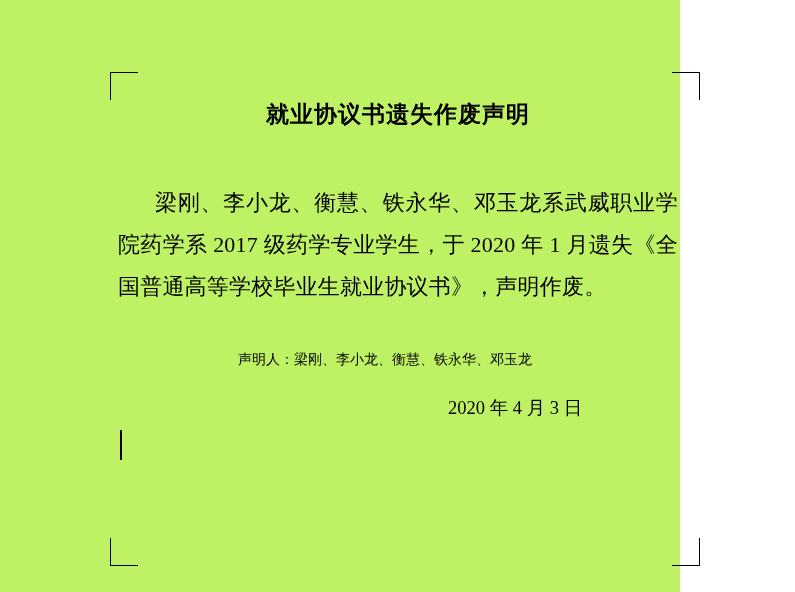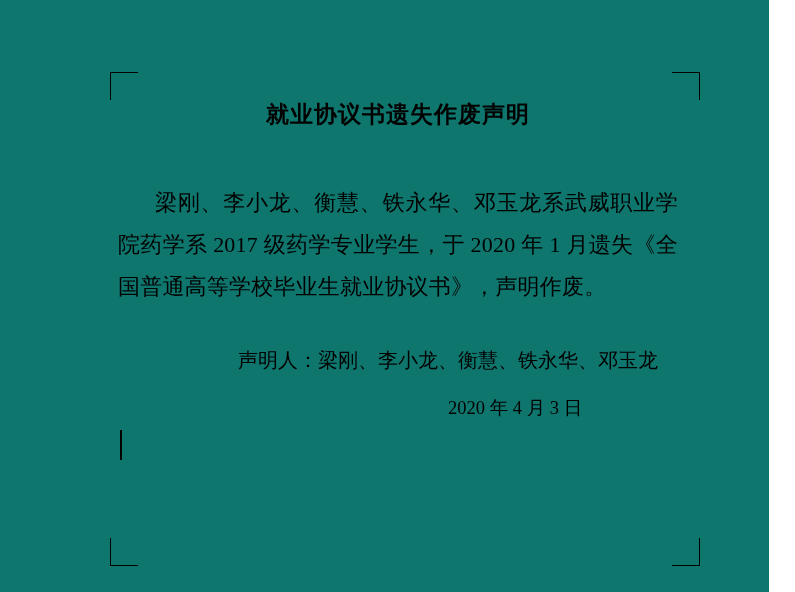--- a/index.html
+++ b/index.html
@@ -14,23 +14,23 @@
     font-family: "Liberation Serif", "DejaVu Serif", serif;
     color: #000000;
     overflow: hidden;
   }
 
   
   #page {
     position: absolute;
     left: 0;
     top: 0;
-    width: 769px;
+    width: 680px;
     height: 592px;
-    background: #0f766e;
+    background: #bef264;
   }
 
   
   .crop-mark {
     position: absolute;
     width: 28px;
     height: 28px;
   }
   .crop-mark::before,
   .crop-mark::after {
@@ -77,21 +77,21 @@
     margin-top: 50px;
     font-size: 22px;
     line-height: 42px;
     text-align: justify;
     text-indent: 37px;
     letter-spacing: 0.2px;
   }
 
   #signature-line {
     margin-top: 35px;
-    font-size: 20px;
+    font-size: 14px;
     line-height: 34px;
     padding-left: 120px;
     white-space: nowrap;
   }
 
   #date-line {
     margin-top: 14px;
     font-size: 18.5px;
     line-height: 34px;
     padding-left: 330px;

